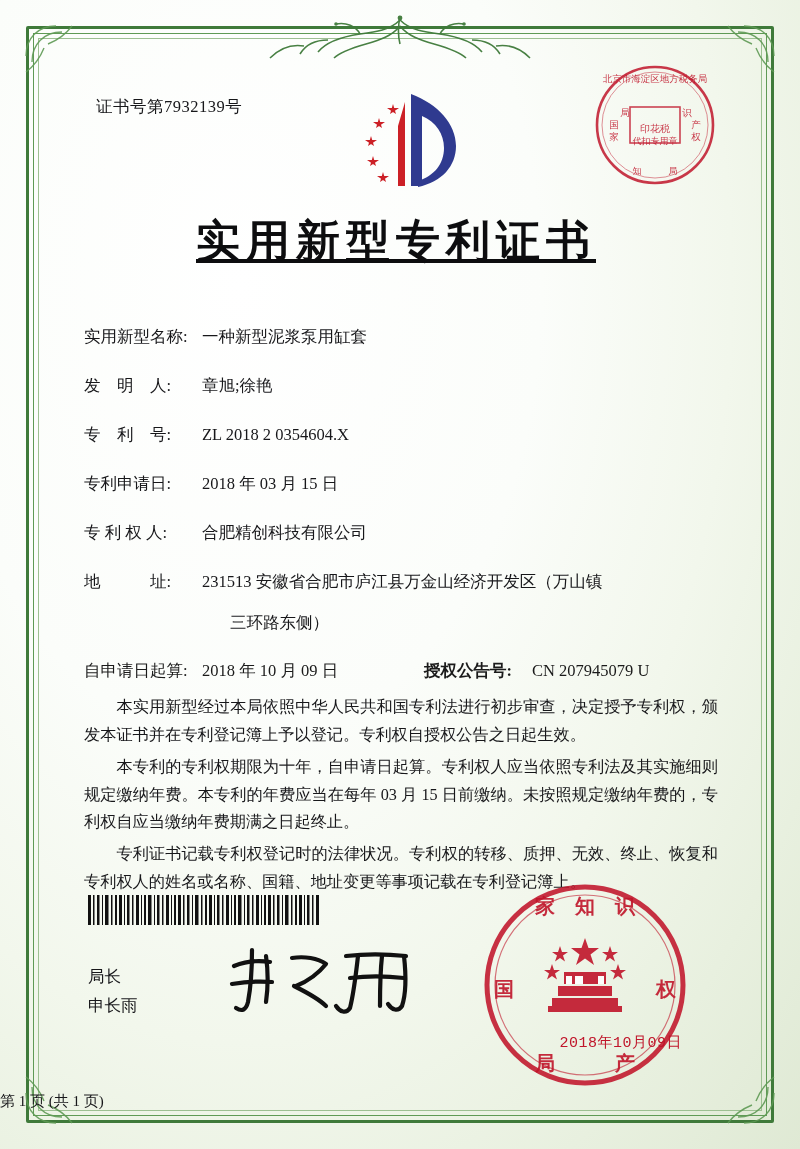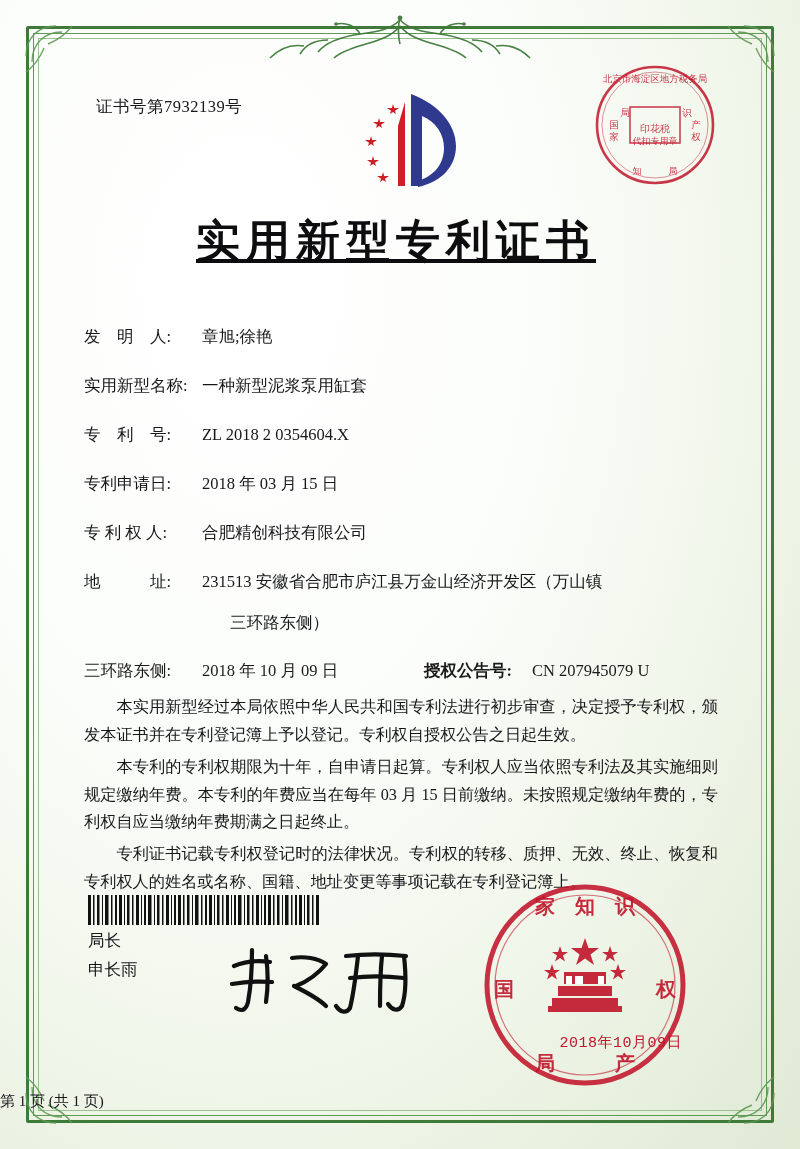--- a/index.html
+++ b/index.html
@@ -185,21 +185,21 @@
     left: 88px;
     top: 895px;
     width: 232px;
     height: 30px;
   }
 
   
   .director {
     position: absolute;
     left: 88px;
-    top: 927px;
+    top: 963px;
     font-size: 16.5px;
     line-height: 1.75;
     color: #17171a;
   }
   .signature {
     position: absolute;
     left: 222px;
     top: 940px;
     width: 210px;
     height: 78px;
@@ -328,26 +328,26 @@
       <text x="33" y="54" text-anchor="middle">局</text>
       <text x="95" y="54" text-anchor="middle">识</text>
       <text x="63" y="112" text-anchor="middle" font-size="9">知　　　局</text>
     </g>
   </svg>
 
   <div class="title">实用新型专利证书</div>
 
   <div class="fields">
     <div class="field-row">
+      <div class="field-label">实用新型名称:</div>
+      <div class="field-value">一种新型泥浆泵用缸套</div>
+    </div>
+    <div class="field-row">
       <div class="field-label">发　明　人:</div>
       <div class="field-value">章旭;徐艳</div>
-    </div>
-    <div class="field-row">
-      <div class="field-label">实用新型名称:</div>
-      <div class="field-value">一种新型泥浆泵用缸套</div>
     </div>
     <div class="field-row">
       <div class="field-label">专　利　号:</div>
       <div class="field-value">ZL 2018 2 0354604.X</div>
     </div>
     <div class="field-row">
       <div class="field-label">专利申请日:</div>
       <div class="field-value">2018 年 03 月 15 日</div>
     </div>
     <div class="field-row">
@@ -357,21 +357,21 @@
     <div class="field-row">
       <div class="field-label">地　　　址:</div>
       <div class="field-value">
         <span>231513 安徽省合肥市庐江县万金山经济开发区（万山镇</span>
         <span class="line2">三环路东侧）</span>
       </div>
     </div>
 
     <div class="two-col">
       <div class="col-a">
-        <div class="lbl lbl-a">三环路东侧:</div>
+        <div class="lbl lbl-a">自申请日起算:</div>
         <div>2018 年 10 月 09 日</div>
       </div>
       <div class="col-b">
         <div class="lbl lbl-b">授权公告号:</div>
         <div>CN 207945079 U</div>
       </div>
     </div>
   </div>
 
   <div class="paras">

